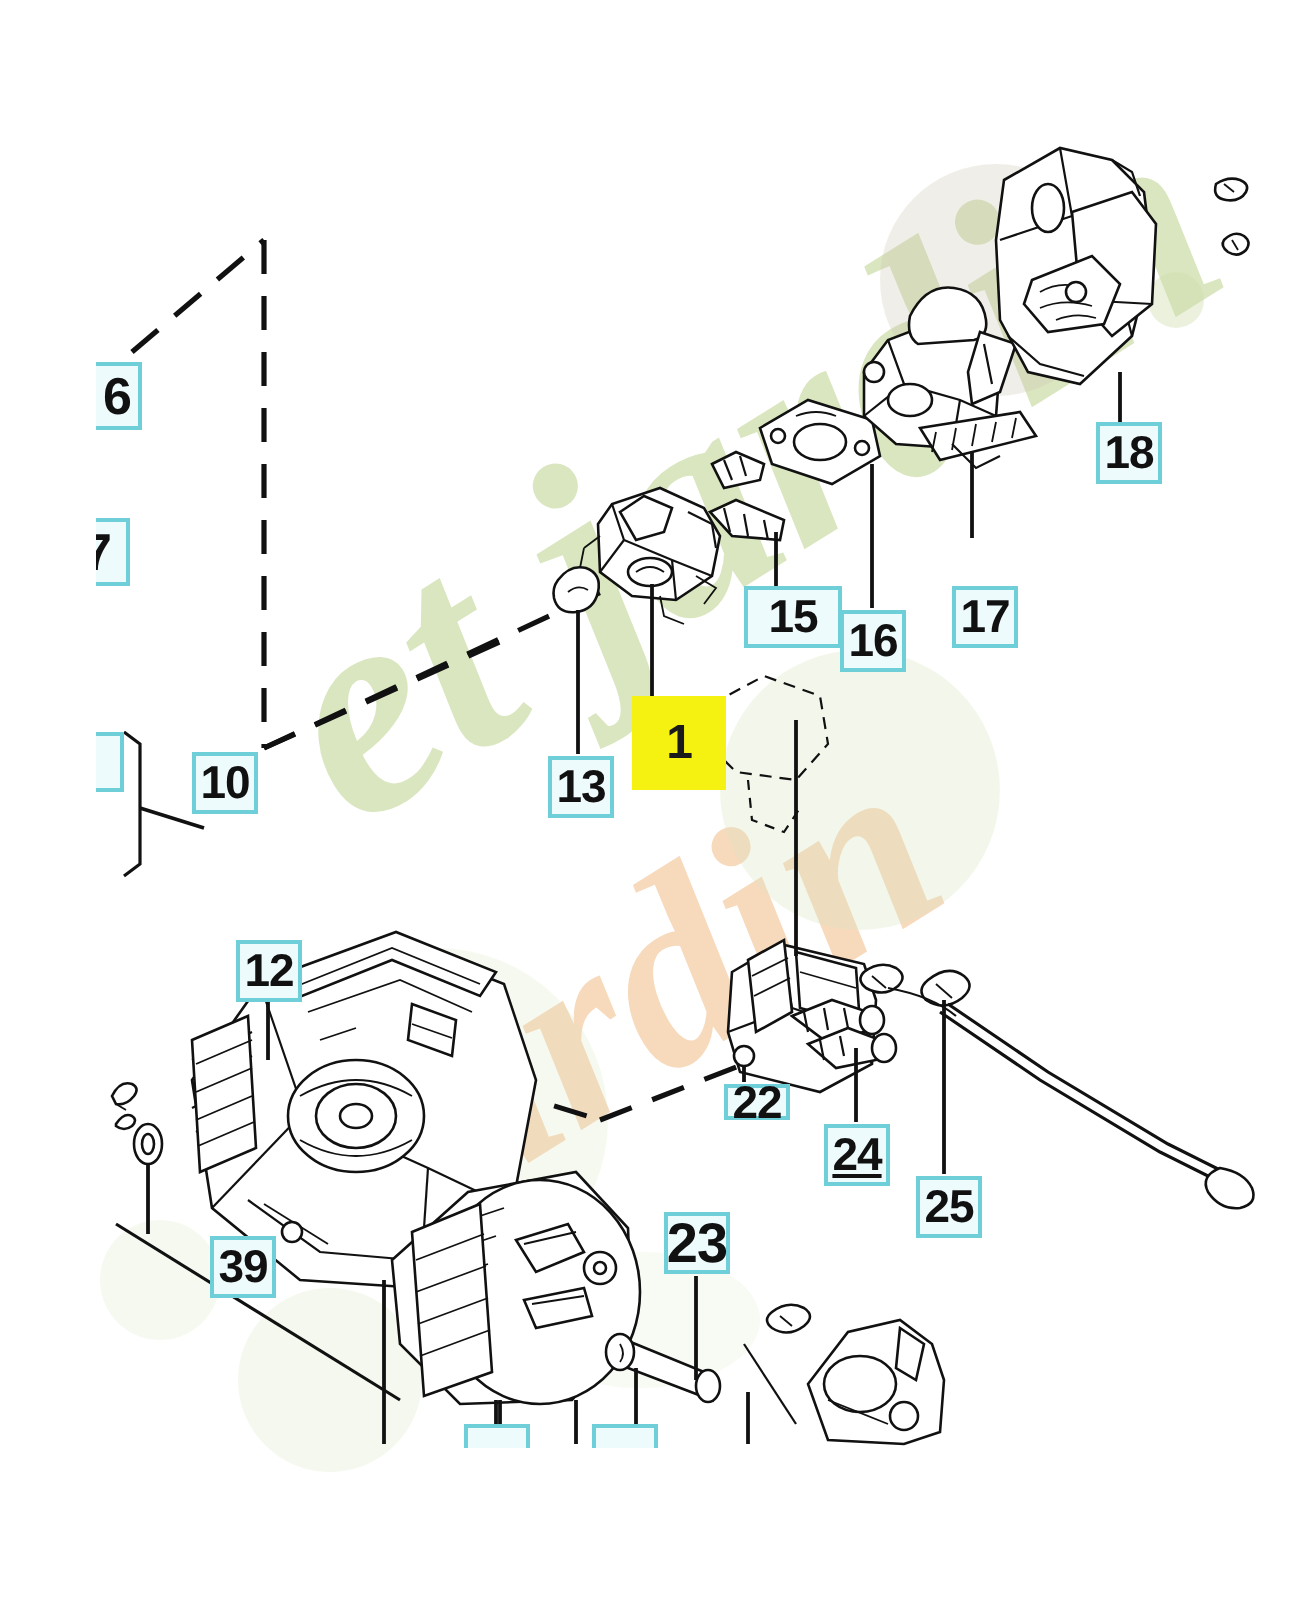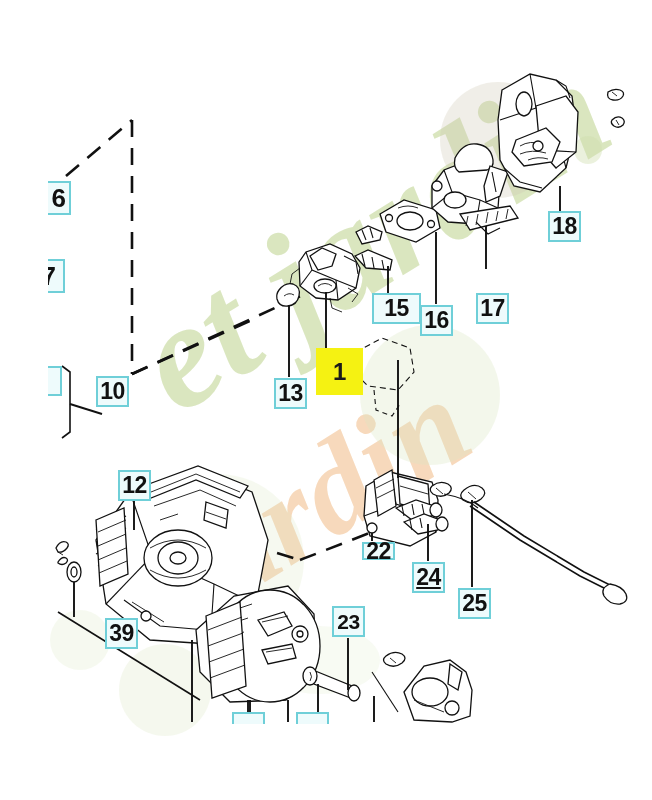--- a/index.html
+++ b/index.html
@@ -395,21 +395,21 @@
   </div>
 
   <div class="labelbox" style="left:412px;top:562px;width:33px;height:31px;font-size:23px;text-decoration:underline;">
     <span>24</span>
   </div>
 
   <div class="labelbox" style="left:458px;top:588px;width:33px;height:31px;font-size:23px;">
     <span>25</span>
   </div>
 
-  <div class="labelbox" style="left:332px;top:606px;width:33px;height:31px;font-size:21px;">
+  <div class="labelbox" style="left:332px;top:606px;width:33px;height:31px;font-size:28px;">
     <span>23</span>
   </div>
 
   <div class="labelbox clip-bottom" style="left:232px;top:712px;width:33px;height:12px;font-size:23px;overflow:hidden;">
     <span></span>
   </div>
 
   <div class="labelbox clip-bottom" style="left:296px;top:712px;width:33px;height:12px;font-size:23px;overflow:hidden;">
     <span></span>
   </div>

